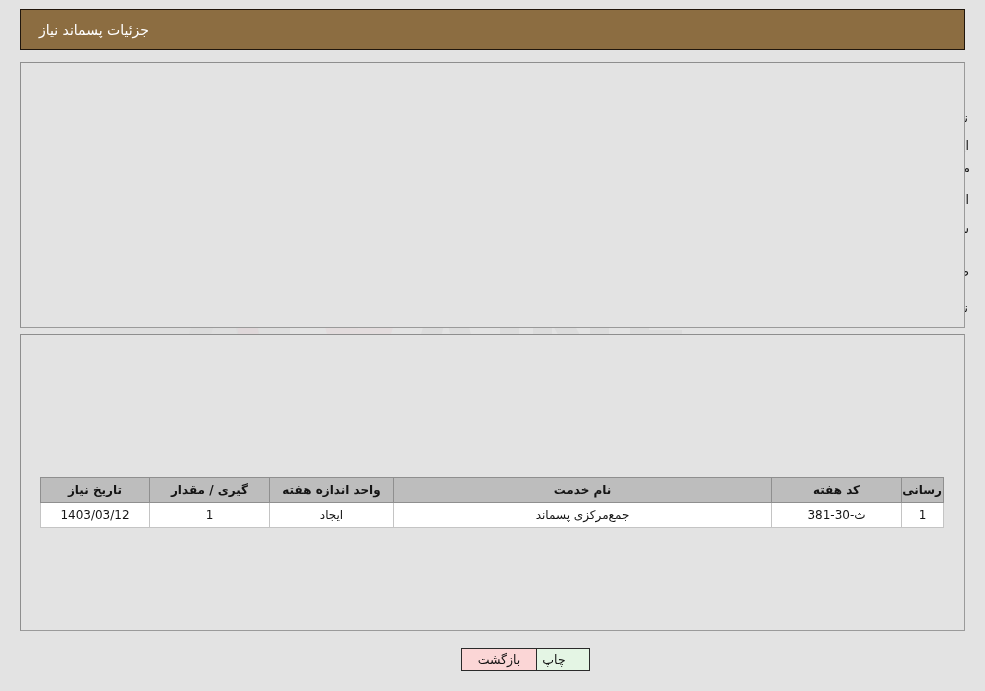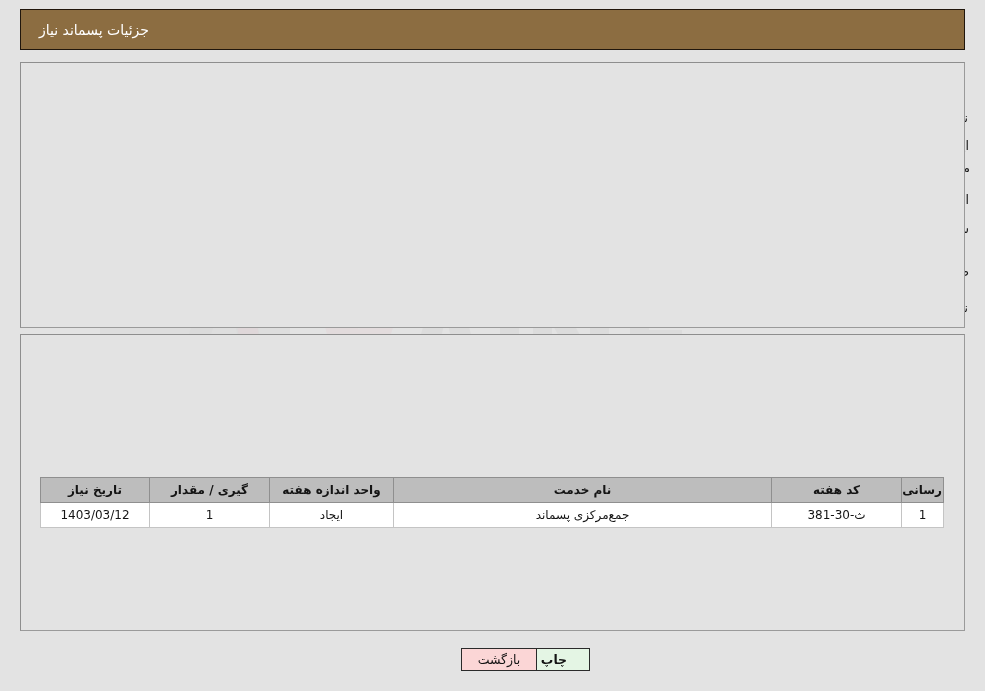--- a/index.html
+++ b/index.html
@@ -342,14 +342,14 @@
 </div>
 
 <div class="boldlbl" style="left:857px; top:582px;">توضیحات خریدار:</div>
 <div class="ta" style="left:73px; top:548px; width:768px; height:71px;"></div>
 <div class="grip" style="left:75px; top:605px;">
   <i style="width:13px; left:0; top:11px; transform:rotate(-45deg);"></i>
   <i style="width:9px; left:3px; top:12px; transform:rotate(-45deg);"></i>
   <i style="width:5px; left:6px; top:13px; transform:rotate(-45deg);"></i>
 </div>
 
-<button class="btn" id="btn-print" style="left:518px; top:648px; width:72px;font-weight:bold;">چاپ</button>
+<button class="btn" id="btn-print" style="left:518px; top:648px; width:72px;">چاپ</button>
 <button class="btn" id="btn-back" style="left:428px; top:648px; width:76px;margin-left:33px;">بازگشت</button>
 
 </body></html>

